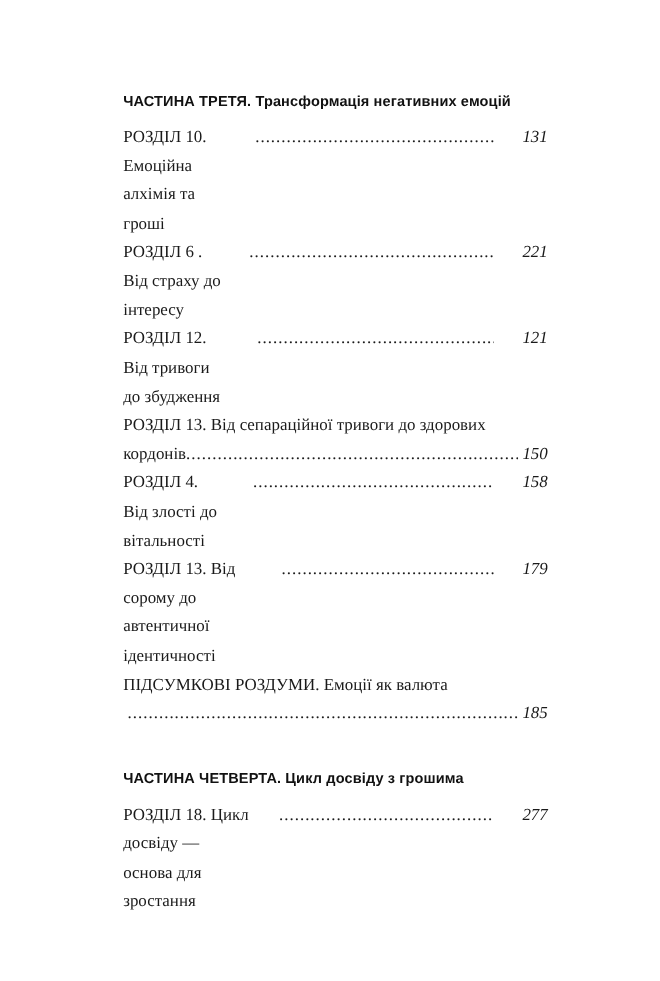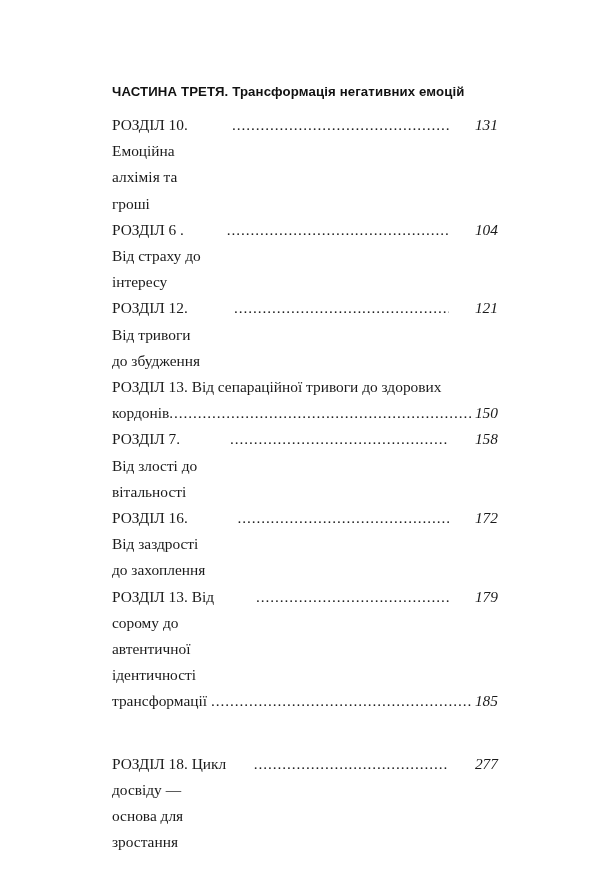--- a/index.html
+++ b/index.html
@@ -110,68 +110,62 @@
           <div class="entry-line">
             <span class="entry-title">РОЗДІЛ 10. Емоційна алхімія та гроші</span>
             <span class="leader"></span>
             <span class="page-num">131</span>
           </div>
         </div>
         <div class="entry">
           <div class="entry-line">
             <span class="entry-title">РОЗДІЛ 6 . Від страху до інтересу</span>
             <span class="leader lead-space"></span>
-            <span class="page-num">104</span>
+            <span class="page-num">221</span>
           </div>
         </div>
         <div class="entry">
           <div class="entry-line">
             <span class="entry-title">РОЗДІЛ 12. Від тривоги до збудження</span>
             <span class="leader lead-space"></span>
             <span class="page-num">121</span>
           </div>
         </div>
         <div class="entry entry-wrap">
           <div class="first-line">РОЗДІЛ 13. Від сепараційної тривоги до здорових</div>
           <div class="second-line">
             <span class="entry-title">кордонів</span>
             <span class="leader"></span>
             <span class="page-num">150</span>
           </div>
         </div>
         <div class="entry">
           <div class="entry-line">
-            <span class="entry-title">РОЗДІЛ 7. Від злості до вітальності</span>
+            <span class="entry-title">РОЗДІЛ 4. Від злості до вітальності</span>
             <span class="leader lead-space"></span>
             <span class="page-num">158</span>
-          </div>
-        </div>
-        <div class="entry">
-          <div class="entry-line">
-            <span class="entry-title">РОЗДІЛ 16. Від заздрості до захоплення</span>
-            <span class="leader lead-space"></span>
-            <span class="page-num">172</span>
           </div>
         </div>
         <div class="entry">
           <div class="entry-line">
             <span class="entry-title">РОЗДІЛ 13. Від сорому до автентичної ідентичності</span>
             <span class="leader lead-space lead-short" style="flex: 1 1 auto;"></span>
             <span class="page-num">179</span>
           </div>
         </div>
         <div class="entry entry-wrap">
+          <div class="first-line">ПІДСУМКОВІ РОЗДУМИ. Емоції як валюта</div>
           <div class="second-line">
-            <span class="entry-title">трансформації</span>
             <span class="leader lead-space"></span>
             <span class="page-num">185</span>
           </div>
         </div>
       </section>
       <section class="part part-4 gap-before">
+        <h2 class="part-heading">ЧАСТИНА ЧЕТВЕРТА. Цикл досвіду з грошима</h2>
         <div class="entry">
           <div class="entry-line">
             <span class="entry-title">РОЗДІЛ 18. Цикл досвіду — основа для зростання</span>
             <span class="leader lead-space lead-short" style="flex: 1 1 auto;"></span>
             <span class="page-num">277</span>
           </div>
         </div>
       </section>
     </div>
 </div>

